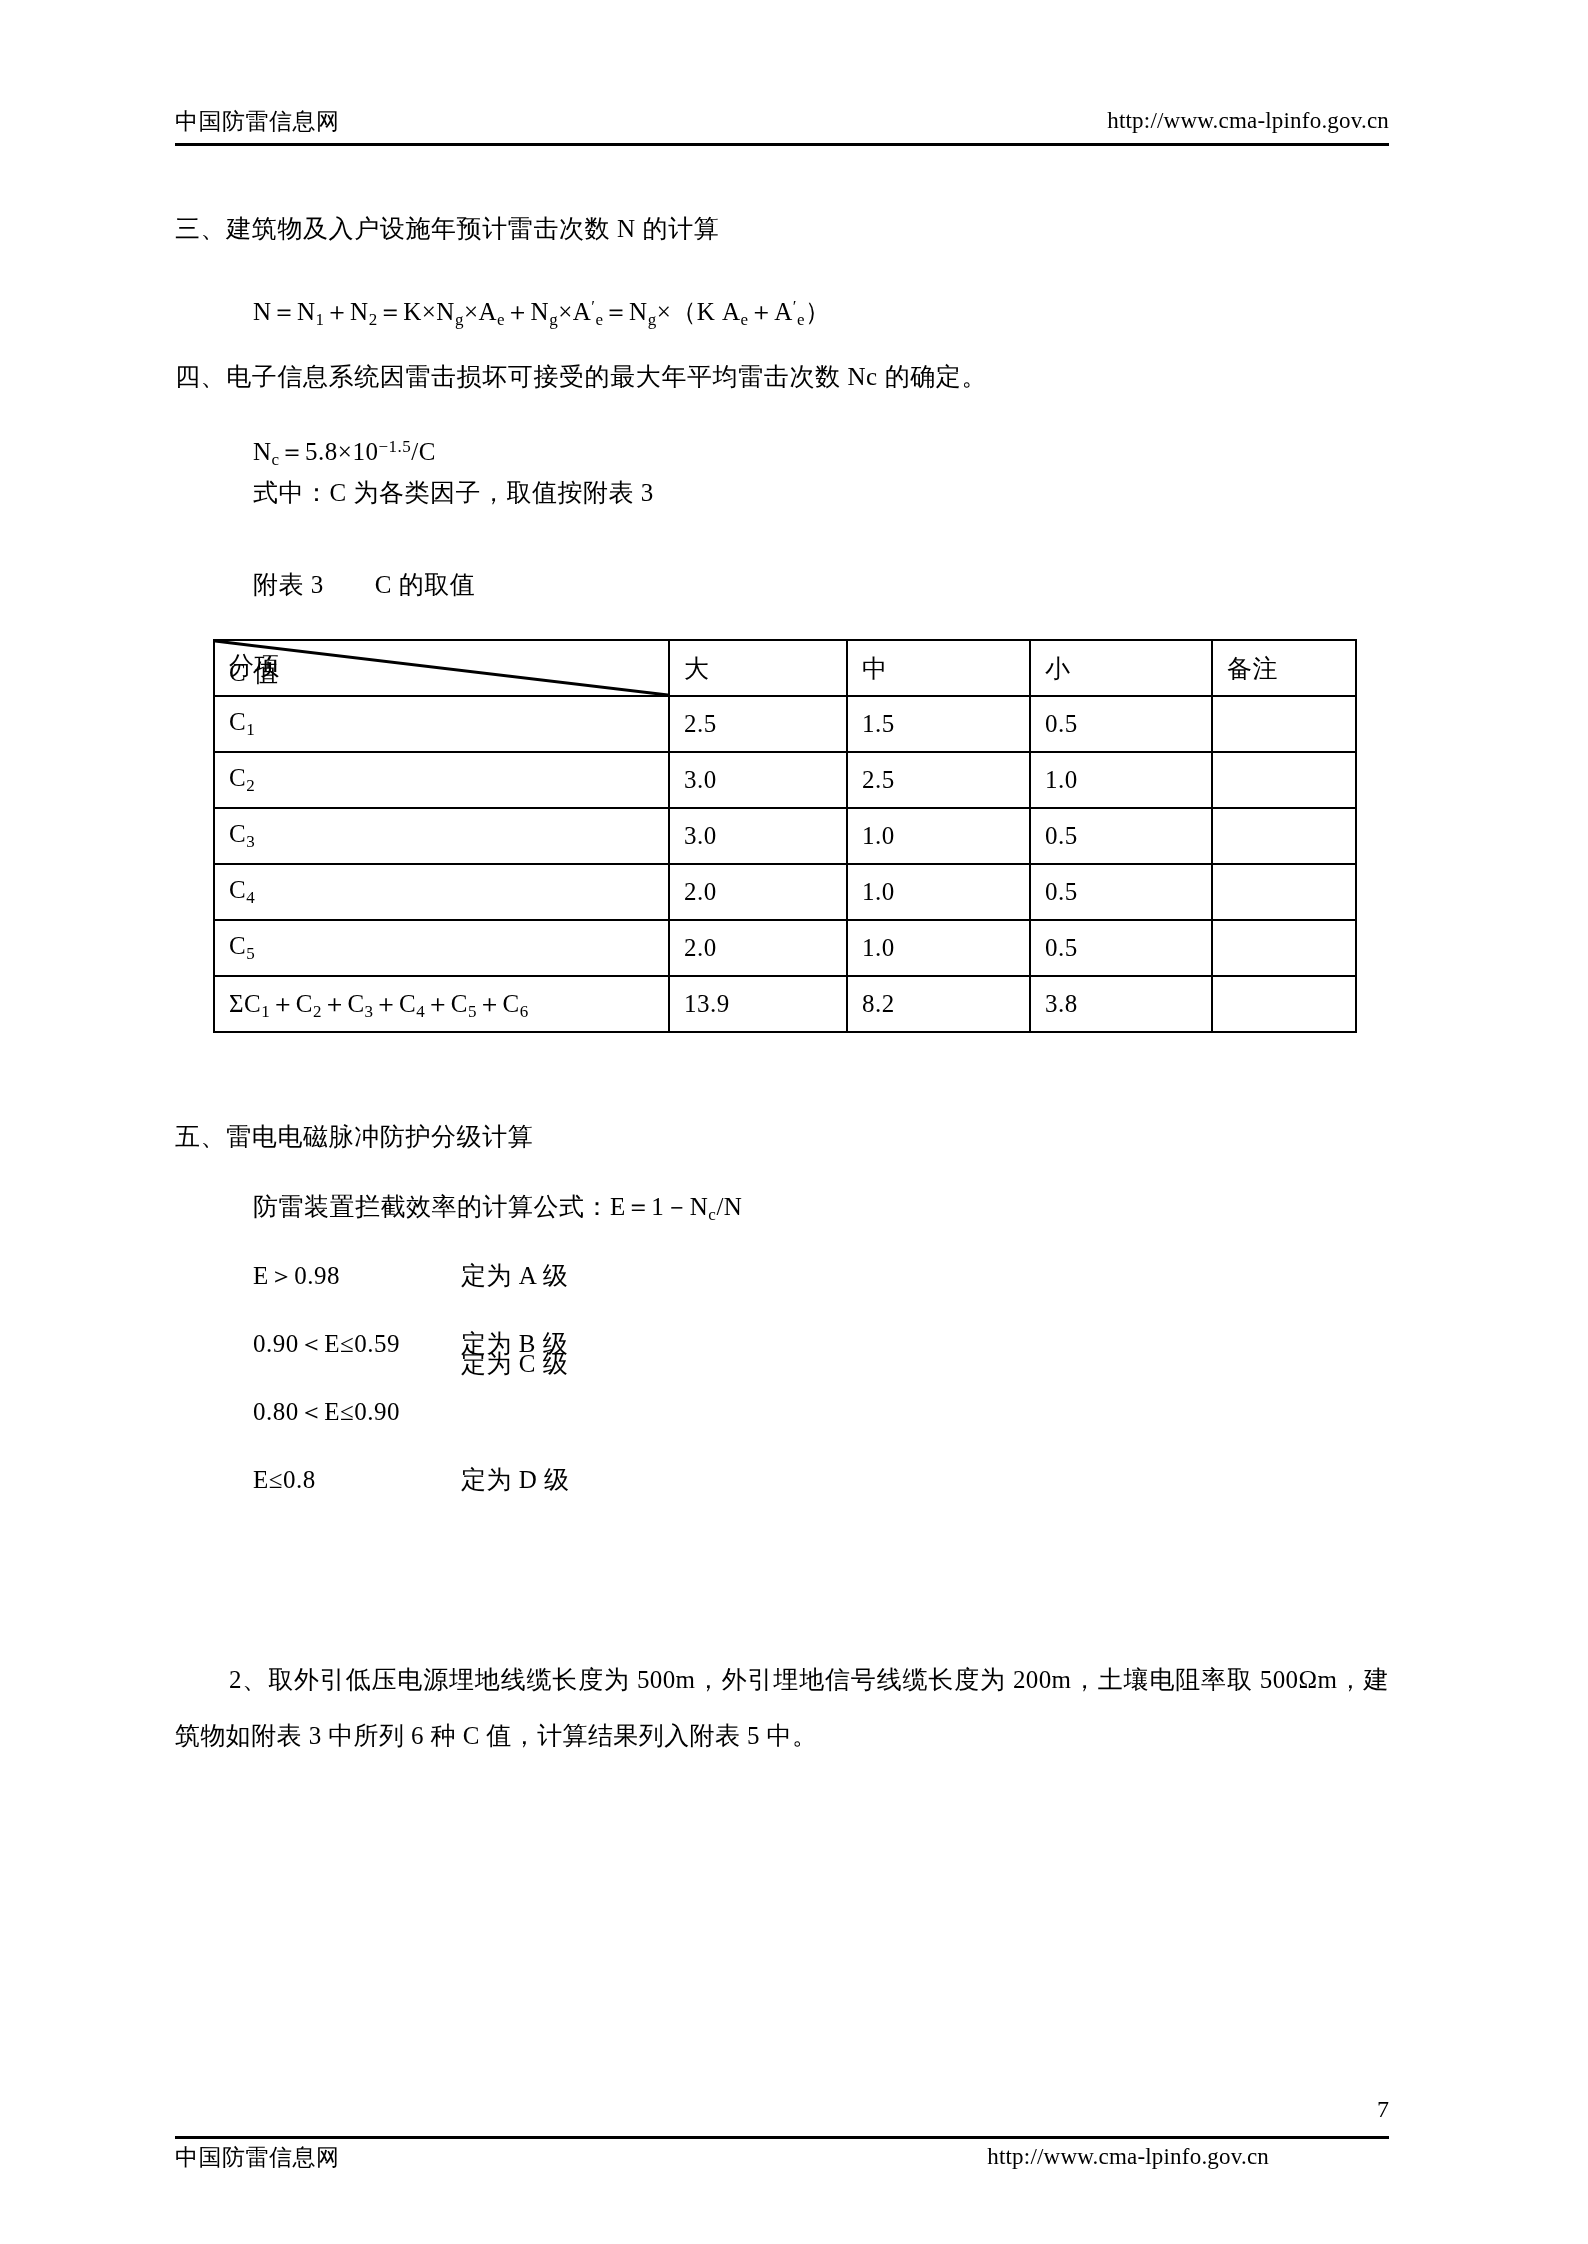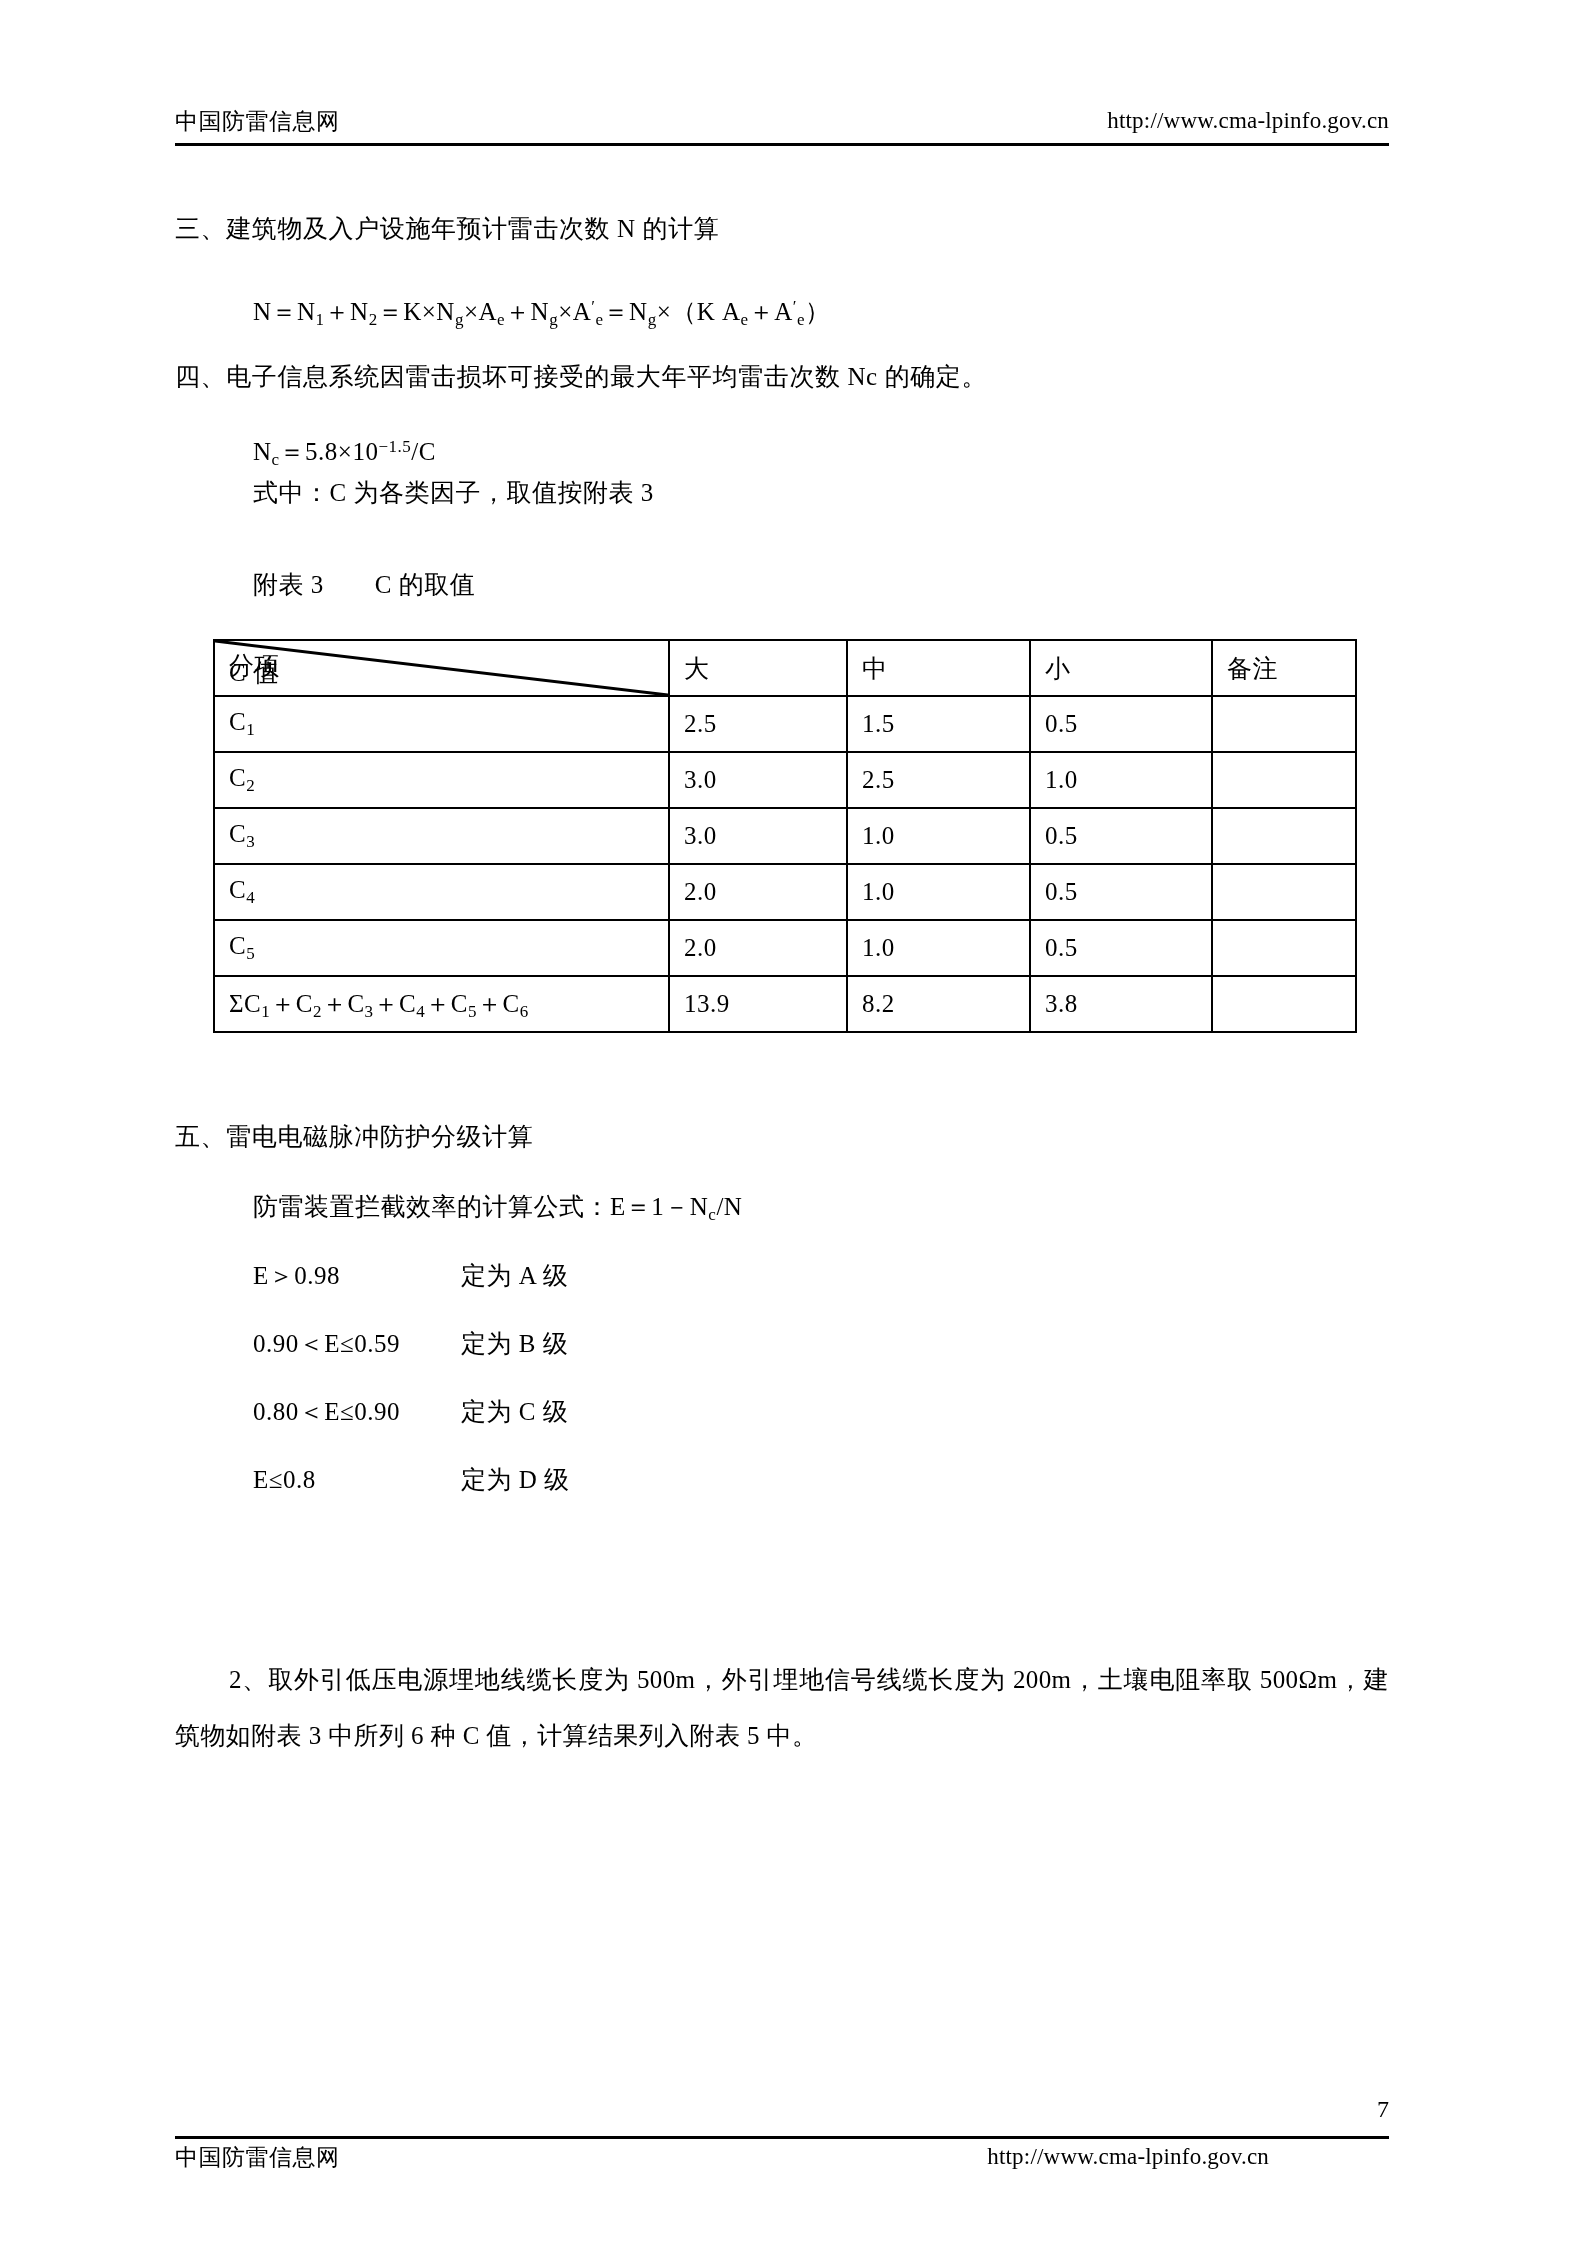--- a/index.html
+++ b/index.html
@@ -290,21 +290,21 @@
     防雷装置拦截效率的计算公式：E＝1－N<sub>c</sub>/N
   </div>
 
   <div class="para" style="left:253px; top:1259px;">E＞0.98</div>
   <div class="para" style="left:461px; top:1259px;">定为 A 级</div>
 
   <div class="para" style="left:253px; top:1327px;">0.90＜E≤0.59</div>
   <div class="para" style="left:461px; top:1327px;">定为 B 级</div>
 
   <div class="para" style="left:253px; top:1395px;">0.80＜E≤0.90</div>
-  <div class="para" style="left:461px; top:1395px;">定为 C 级</div>
+  <div class="para" style="left:461px; top:1347px;">定为 C 级</div>
 
   <div class="para" style="left:253px; top:1463px;">E≤0.8</div>
   <div class="para" style="left:461px; top:1463px;">定为 D 级</div>
 
 
   <div class="flow" style="top:1652px;">
     <span class="indent"></span><span>2、取外引低压电源埋地线缆长度为 500m，外引埋地信号线缆长度为 200m，土壤电阻率取 500Ωm，建筑物如附表 3 中所列 6 种 C 值，计算结果列入附表 5 中。</span>
   </div>
 
   <div class="pagenum">7</div>

